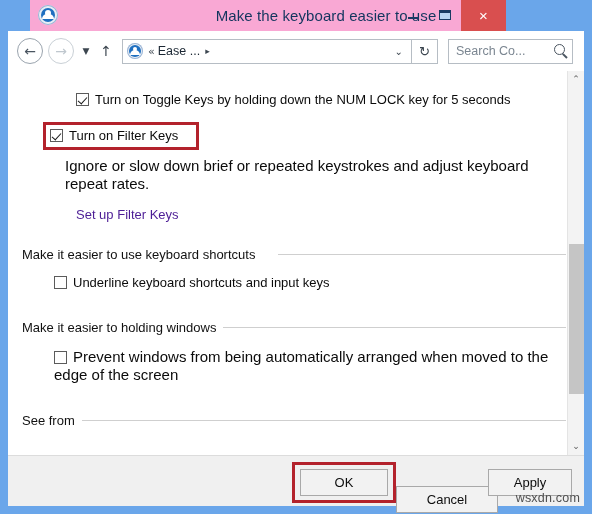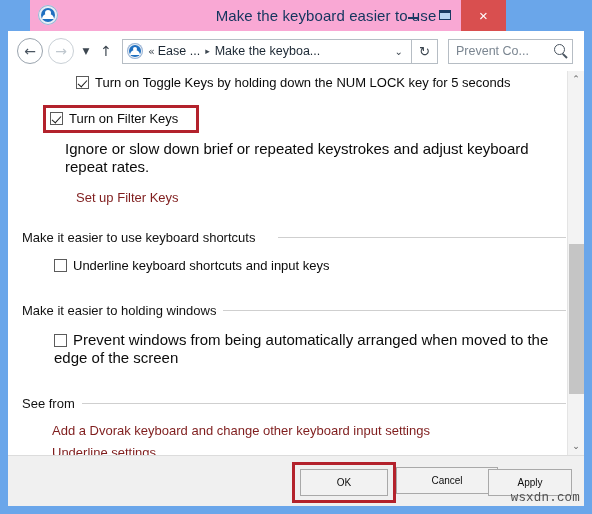--- a/index.html
+++ b/index.html
@@ -303,21 +303,21 @@
   .content-pane {
     position: absolute;
     left: 0; top: 40px;
     width: 576px;
     height: 384px;
     background: #ffffff;
     overflow: hidden;
   }
   .content-inner {
     position: absolute;
-    left: 0; top: 0;
+    left: 0; top: 17px;
     width: 558px;
     height: 384px;
     padding: 0;
   }
 
   .row {
     position: absolute;
     font-size: 13px;
     color: #000000;
     font-family: "Liberation Sans", sans-serif;
@@ -351,21 +351,21 @@
 
   .desc {
     font-size: 15px;
     color: #0b0b0b;
     line-height: 18px;
     font-family: "Liberation Sans", sans-serif;
   }
 
   .link {
     font-size: 13px;
-    color: #7f1d1d;
+    color: #4c1d95;
     font-family: "Liberation Sans", sans-serif;
     cursor: pointer;
     margin-top: 36px;
   }
 
   .group-head {
     position: absolute;
     display: flex;
     align-items: center;
     width: 544px;
@@ -430,39 +430,39 @@
     background: #f0f0f0;
     border-top: 1px solid #dcdcdc;
     box-sizing: border-box;
   }
   .btn {
     position: absolute;
     height: 27px;
     border: 1px solid #a9a9a9;
     background: #f2f2f2;
     box-sizing: border-box;
-    font-size: 10px;
+    font-size: 13px;
     color: #0d0d0d;
     text-align: center;
     line-height: 25px;
     font-family: "Liberation Sans", sans-serif;
     cursor: default;
   }
   #ok-button     { left: 292px; top: 13px; width: 88px; }
-  #cancel-button { left: 388px; top: 11px; width: 102px; }
+  #cancel-button { left: 388px; top: 30px; width: 102px; }
   #apply-button  { left: 480px; top: 13px; width: 84px; }
 
   .watermark {
     position: absolute;
     right: 4px;
     bottom: 1px;
     font-size: 12.5px;
     color: #4f4f4f;
     letter-spacing: 0.2px;
-    font-family: Liberation Mono, monospace;
+    font-family: Liberation Sans, sans-serif;
   }
 </style>
 </head>
 <body>
 
 <div id="app">
 
   <div class="titlebar">
     <div class="app-icon">
       <div class="ring"></div>
@@ -499,28 +499,27 @@
       <div class="addressbar">
         <div class="addr-icon">
           <div class="ring"></div>
             <div class="inner"></div>
             <div class="person"></div>
             <div class="body"></div>
         </div>
         <span class="crumb-sep">«</span>
         <span class="crumb">Ease ...</span>
         <span class="crumb-arrow">▸</span>
-        <span class="crumb">Make the keyboa...</span>
         <span class="addr-dropdown">⌄</span>
       </div>
 
       <div class="refreshbtn">↻</div>
 
       <div class="searchbox">
-        <span class="search-placeholder">Prevent Co...</span>
+        <span class="search-placeholder">Search Co...</span>
         <span class="search-icon"></span>
       </div>
     </div>
 
     <div class="content-pane">
       <div class="content-inner">
 
         <div class="row" style="left:68px; top:4px;">
           <span class="cb checked"></span><span class="cb-label">Turn on Toggle Keys by holding down the NUM LOCK key for 5 seconds</span>
         </div>
@@ -548,23 +547,20 @@
           <span class="gh-text">Make it easier to holding windows</span>
           <span class="gh-rule"></span>
         </div>
         <div class="row" style="left:46px; top:260px; width:500px;">
           <span class="cb"></span><span class="cb-label desc">Prevent windows from being automatically arranged when moved to the edge of the screen</span>
         </div>
 
         <div class="group-head" style="left:14px; top:325px;">
           <span class="gh-text">See from</span>
           <span class="gh-rule"></span>
-        </div>
-        <div class="row" style="left:44px; top:352px;">
-          <span class="link">Add a Dvorak keyboard and change other keyboard input settings</span>
         </div>
         <div class="row" style="left:44px; top:374px;">
           <span class="link">Underline settings</span>
         </div>
 
       </div>
     </div>
 
     <div class="scrollbar">
       <div class="sb-arrow up">⌃</div>

